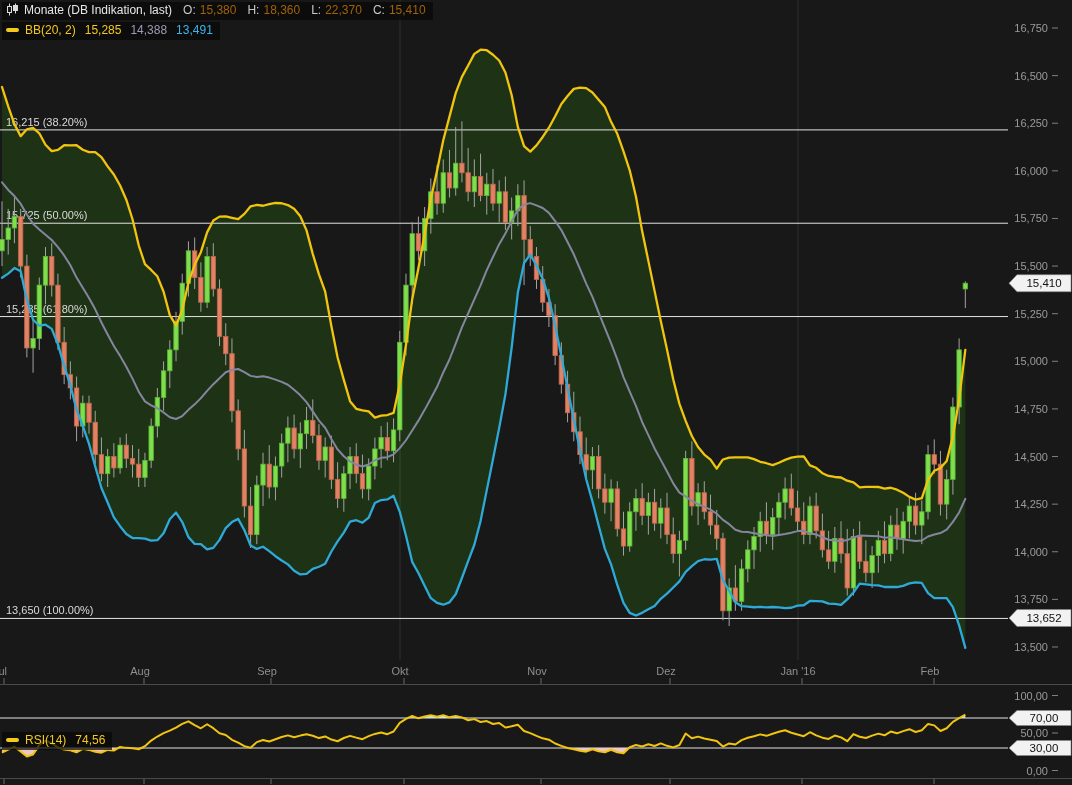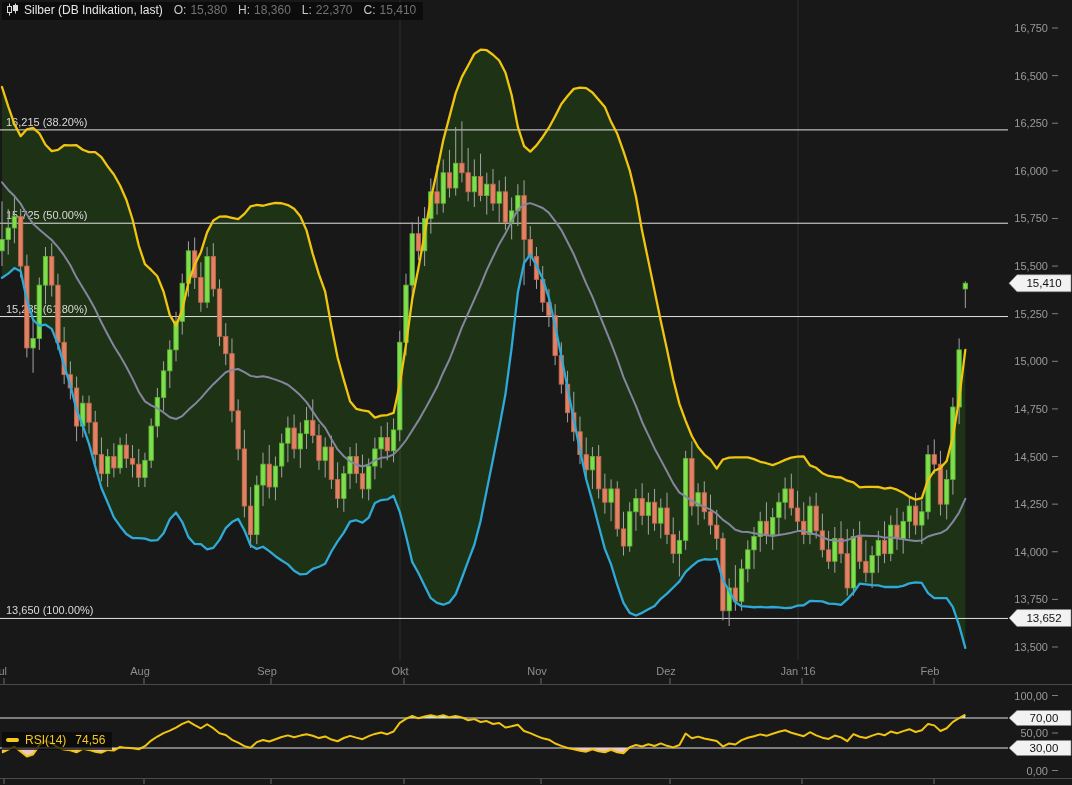--- a/index.html
+++ b/index.html
@@ -9,21 +9,21 @@
   .legend{position:absolute;left:2px;top:2px;z-index:5;}
   .legend.rsi{top:696px;margin-top:36px;}
   .lrow{display:table;background:rgba(8,8,8,.72);padding:1px 7px 2px 4px;margin-bottom:2px;
         white-space:nowrap;font-size:12px;color:#e6e6e6;line-height:15px;}
   .lrow .ic{display:inline-block;vertical-align:-2px;margin-right:5px;}
   .yel{color:#f4c81c;}
   .mid{color:#9b9bb8;margin-left:9px;}
   .blu{color:#3db4e8;margin-left:9px;}
   .vyel{color:#f4c81c;margin-left:9px;}
   .lab{color:#c9c9c9;margin-left:11px;}
-  .val{color:#737373;margin-left:4px;text-align:center;}
+  .val{color:#a16207;margin-left:4px;text-align:center;}
   .dashic{display:inline-block;width:13px;height:4px;border-radius:2px;background:#f4c81c;
           vertical-align:2px;margin-right:6px;}
 </style>
 </head>
 <body>
 
 <div id="root">
   <svg id="chart-svg" width="1072" height="785">
       <path d="M2,86.98957705921498 L8.215,106.30967137083334 L14.43,124.12965897270861 L20.645,136.1155643290718 L26.86,129.25082631866587 L33.075,127.86757289857634 L39.29,133.26424361152164 L45.504999999999995,144.79174353088098 L51.72,151.11162146804472 L57.935,149.87784575303544 L64.15,145.2159902841592 L70.365,145.28769184103953 L76.58,145.20703035789285 L82.795,149.78395638387667 L89.00999999999999,152.08481432120163 L95.225,152.15002639511727 L101.44,157.05747259867172 L107.655,166.39187947195038 L113.87,174.51464087638928 L120.085,185.5444112920101 L126.3,199.72250877429502 L132.515,219.2460760000165 L138.73,245.3115452652505 L144.945,264.1573486255049 L151.16,269.93309623979474 L157.375,276.3138144673504 L163.59,291.78109194757394 L169.805,315.1548784211745 L176.01999999999998,325.466911309338 L182.23499999999999,310.1084430136061 L188.45,282.6341859103925 L194.665,264.79284717081055 L200.88,252.1703329035916 L207.095,232.38693138401462 L213.31,220.4399154550724 L219.525,216.62327543533448 L225.74,216.4332797411516 L231.95499999999998,217.86277234992306 L238.17,219.15444346094546 L244.385,213.88887400062487 L250.6,206.30256479116625 L256.815,204.93997650968785 L263.03,205.7405789690712 L269.245,204.07420716410334 L275.46,202.9909341512182 L281.675,203.23741399828813 L287.89,205.06772325026193 L294.105,208.68079312413195 L300.32,216.17136644651708 L306.53499999999997,230.366389432693 L312.75,253.86771258308718 L318.965,274.3377086490618 L325.18,291.7337603208379 L331.395,326.3114480292435 L337.61,357.4664462166002 L343.825,379.8724752239527 L350.03999999999996,401.1934128820904 L356.255,408.82875840772743 L362.46999999999997,410.3452219571371 L368.685,411.3471927546378 L374.9,417.5676531559709 L381.115,415.6891769938997 L387.33,415.01955701544733 L393.545,412.8913196138859 L399.76,384.51261441070045 L405.97499999999997,344.79638178476904 L412.19,299.24808807063494 L418.405,268.20209419297487 L424.62,234.0518251249504 L430.835,198.74486962248614 L437.05,170.75600263947092 L443.265,140.18790958181262 L449.48,116.66555344181826 L455.695,93.09571688429196 L461.90999999999997,76.82376394896664 L468.125,65.53064826595566 L474.34,53.856242754642935 L480.555,49.72746565672508 L486.77,50.20953335193552 L492.985,54.756850235672694 L499.2,60.48925298057943 L505.41499999999996,72.4830039818165 L511.63,95.03808071770294 L517.845,126.85071029929014 L524.06,146.0743441673616 L530.275,151.60545963922237 L536.49,145.32615206962075 L542.705,136.94031166408683 L548.92,127.71220151508716 L555.135,116.31440365271075 L561.35,103.9946908209621 L567.5649999999999,96.0082506477175 L573.78,88.87699923673463 L579.995,87.51925015825196 L586.21,88.16933437088328 L592.425,92.44394356154707 L598.64,99.68009154825398 L604.855,106.89485914452763 L611.0699999999999,121.84294040227337 L617.285,133.8101979213823 L623.5,151.31371276396328 L629.715,170.2775538043249 L635.93,196.44291143052482 L642.145,231.10211658333475 L648.36,260.86128923987053 L654.5749999999999,290.876378702061 L660.79,320.9503592758084 L667.005,349.38787990527834 L673.22,379.31501499068173 L679.435,403.9008112196442 L685.65,420.85648114747823 L691.865,435.9573033271308 L698.0799999999999,447.0505660838293 L704.295,454.5649594896695 L710.51,459.6595449041511 L716.725,468.6573457729268 L722.9399999999999,459.47931984269644 L729.155,457.5308479386668 L735.37,457.2871424556689 L741.585,457.3116983364977 L747.8,457.3376640183619 L754.015,459.13706213066587 L760.23,461.7701505679792 L766.4449999999999,463.23412985876814 L772.66,465.09579421503054 L778.875,462.7139724080612 L785.09,459.8842494259684 L791.305,457.68646172279585 L797.52,456.5499001796671 L803.735,456.364270567742 L809.9499999999999,465.4077094639389 L816.165,467.77867037701367 L822.38,473.1822111938895 L828.595,475.9678899210832 L834.81,476.9837173823956 L841.025,477.4944972954187 L847.24,480.71768813402866 L853.4549999999999,482.3654433332058 L859.67,487.3055834182782 L865.885,486.9420218168575 L872.1,486.8329065598186 L878.3149999999999,486.98645847677506 L884.53,488.5364246135227 L890.745,487.7645800390306 L896.96,489.65314761529436 L903.175,492.76964948198815 L909.39,496.8508951524436 L915.605,499.6557624951839 L921.8199999999999,498.07791917269583 L928.035,479.9003709277145 L934.25,470.7852948248359 L940.465,468.1019742556729 L946.68,461.0502359740728 L952.895,436.6515634736388 L959.11,399.4469526337474 L965.3249999999999,349.90554570882006 L965.3249999999999,647.91915429118 L959.11,625.4230673662526 L952.895,607.0739965263612 L946.68,598.1025840259265 L940.465,598.0978657443261 L934.25,598.080985175163 L928.035,593.1560290722862 L921.8199999999999,582.9778008273038 L915.605,582.3522575048175 L909.39,583.4429848475557 L903.175,585.8100905180105 L896.96,587.0219923847054 L890.745,586.8154999609699 L884.53,586.9959553864776 L878.3149999999999,585.3081015232254 L872.1,585.0807334401807 L865.885,584.4002381831425 L859.67,583.6557565817219 L853.4549999999999,592.5955566667952 L847.24,599.3857318659718 L841.025,604.8944427045813 L834.81,603.8815426176045 L828.595,603.5641500789172 L822.38,601.397868806111 L816.165,601.0876096229866 L809.9499999999999,600.9825905360611 L803.735,605.2645294322583 L797.52,605.6502798203319 L791.305,607.7515382772029 L785.09,608.2201905740317 L778.875,607.2950675919392 L772.66,607.0083057849697 L766.4449999999999,607.3462901412315 L760.23,606.9056694320202 L754.015,607.2532378693342 L747.8,606.576655981637 L741.585,606.2217016635008 L735.37,602.2465975443301 L729.155,590.7657520613327 L722.9399999999999,580.2465801573035 L716.725,558.879114227073 L710.51,559.6871350958495 L704.295,559.2583805103312 L698.0799999999999,561.0589739161711 L691.865,566.0575166728684 L685.65,571.8257988525216 L679.435,581.3535287803554 L673.22,587.4647050093183 L667.005,593.5843400947217 L660.79,598.785740724191 L654.5749999999999,606.0045212979388 L648.36,609.3552107601292 L642.145,612.8309034166654 L635.93,615.4928285694762 L629.715,612.8987261956761 L623.5,602.9126472360382 L617.285,584.9906020786195 L611.0699999999999,564.3891995977272 L604.855,548.8636808554736 L598.64,525.4143884517459 L592.425,501.41509643845325 L586.21,479.21576562911616 L579.995,450.15408984174604 L573.78,419.6559607632646 L567.5649999999999,388.14582935228304 L561.35,356.16142917903824 L555.135,325.7480163472888 L548.92,297.97065848491167 L542.705,279.0290883359126 L536.49,265.50082793037916 L530.275,254.65048036077704 L524.06,263.03849583263724 L517.845,292.5469697007091 L511.63,347.78617928229653 L505.41499999999996,394.3392160181832 L499.2,427.85494701942116 L492.985,459.29944976432586 L486.77,490.13024664806403 L480.555,521.0859143432745 L474.34,544.7642972453568 L468.125,561.0875117340441 L461.90999999999997,577.982476051033 L455.695,594.2791831157073 L449.48,602.3257065581821 L443.265,604.7059104181876 L437.05,602.8972773605306 L430.835,598.1445303775147 L424.62,585.69277487505 L418.405,573.0644858070253 L412.19,561.8263319293645 L405.97499999999997,535.704958215231 L399.76,511.7969055892994 L393.545,495.79810038611487 L387.33,499.3836629845523 L381.115,500.0472630060989 L374.9,502.9302868440287 L368.685,517.7214472453629 L362.46999999999997,522.7230780428624 L356.255,520.2398815922711 L350.03999999999996,521.5900471179093 L343.825,532.6261447760467 L337.61,541.3190537834006 L331.395,551.5234519707561 L325.18,563.8173196791615 L318.965,566.7384113509374 L312.75,568.9242474169129 L306.53499999999997,573.9509505673074 L300.32,574.4328535534828 L294.105,570.6862868758684 L287.89,564.3954367497385 L281.675,560.5119460017121 L275.46,556.1873858487833 L269.245,551.1044528358973 L263.03,546.7716410309289 L256.815,548.9054634903118 L250.6,545.4478152088335 L244.385,530.2431059993737 L238.17,518.8828165390538 L231.95499999999998,522.0790876500752 L225.74,528.0796202588481 L219.525,539.888604564665 L213.31,547.8804845449273 L207.095,549.2656686159845 L200.88,544.1476870964099 L194.665,543.9050728291905 L188.45,537.1104140896078 L182.23499999999999,522.0160569863938 L176.01999999999998,512.5618486906624 L169.805,519.2551415788255 L163.59,533.2963880524262 L157.375,540.1929655326486 L151.16,540.6694237602045 L144.945,538.6363113744951 L138.73,538.0551947347508 L132.515,538.0276439999845 L126.3,533.9341712257036 L120.085,526.2093687079889 L113.87,517.4312991236104 L107.655,502.50840052804864 L101.44,488.035307401328 L95.225,466.4688136048822 L89.00999999999999,443.86928567879784 L82.795,425.790923616123 L76.58,409.9886296421059 L70.365,385.33862815896 L64.15,365.6024897158404 L57.935,344.3706142469656 L51.72,328.8523385319565 L45.504999999999995,324.6969164691196 L39.29,325.7491163884793 L33.075,319.7181871014235 L26.86,299.6698536813355 L20.645,271.283135670929 L14.43,268.0322410272919 L8.215,273.66278862916676 L2,277.7460829407854 Z" fill="#1e3315"></path>
       <line x1="400" y1="0" x2="400" y2="660" stroke="rgba(220,220,220,0.12)"></line>
@@ -429,29 +429,36 @@
     </svg>
 
   <div class="legend">
     <div class="lrow">
       <svg class="ic" width="13" height="13">
         <line x1="3.5" y1="0.5" x2="3.5" y2="12.5" stroke="#dcdcdc" stroke-width="1"></line>
         <rect x="1.5" y="3.5" width="4" height="6" fill="#181818" stroke="#dcdcdc"></rect>
         <line x1="9.5" y1="0.5" x2="9.5" y2="10.5" stroke="#dcdcdc" stroke-width="1"></line>
         <rect x="7.5" y="2.5" width="4" height="5" fill="#dcdcdc" stroke="#dcdcdc"></rect>
       </svg>
-        <span>Silber (DB Indikation, last)</span>
+        <span>Monate (DB Indikation, last)</span>
         <span class="lab">O:</span>
         <span class="val">15,380</span>
         <span class="lab">H:</span>
         <span class="val">18,360</span>
         <span class="lab">L:</span>
         <span class="val">22,370</span>
         <span class="lab">C:</span>
         <span class="val">15,410</span>
+    </div>
+    <div class="lrow">
+      <span class="dashic"></span>
+        <span class="yel">BB(20, 2)</span>
+        <span class="vyel">15,285</span>
+        <span class="mid">14,388</span>
+        <span class="blu">13,491</span>
     </div>
   </div>
 
   <div class="legend rsi">
     <div class="lrow">
       <span class="dashic"></span>
         <span class="yel">RSI(14)</span>
         <span class="vyel">74,56</span>
     </div>
   </div>

